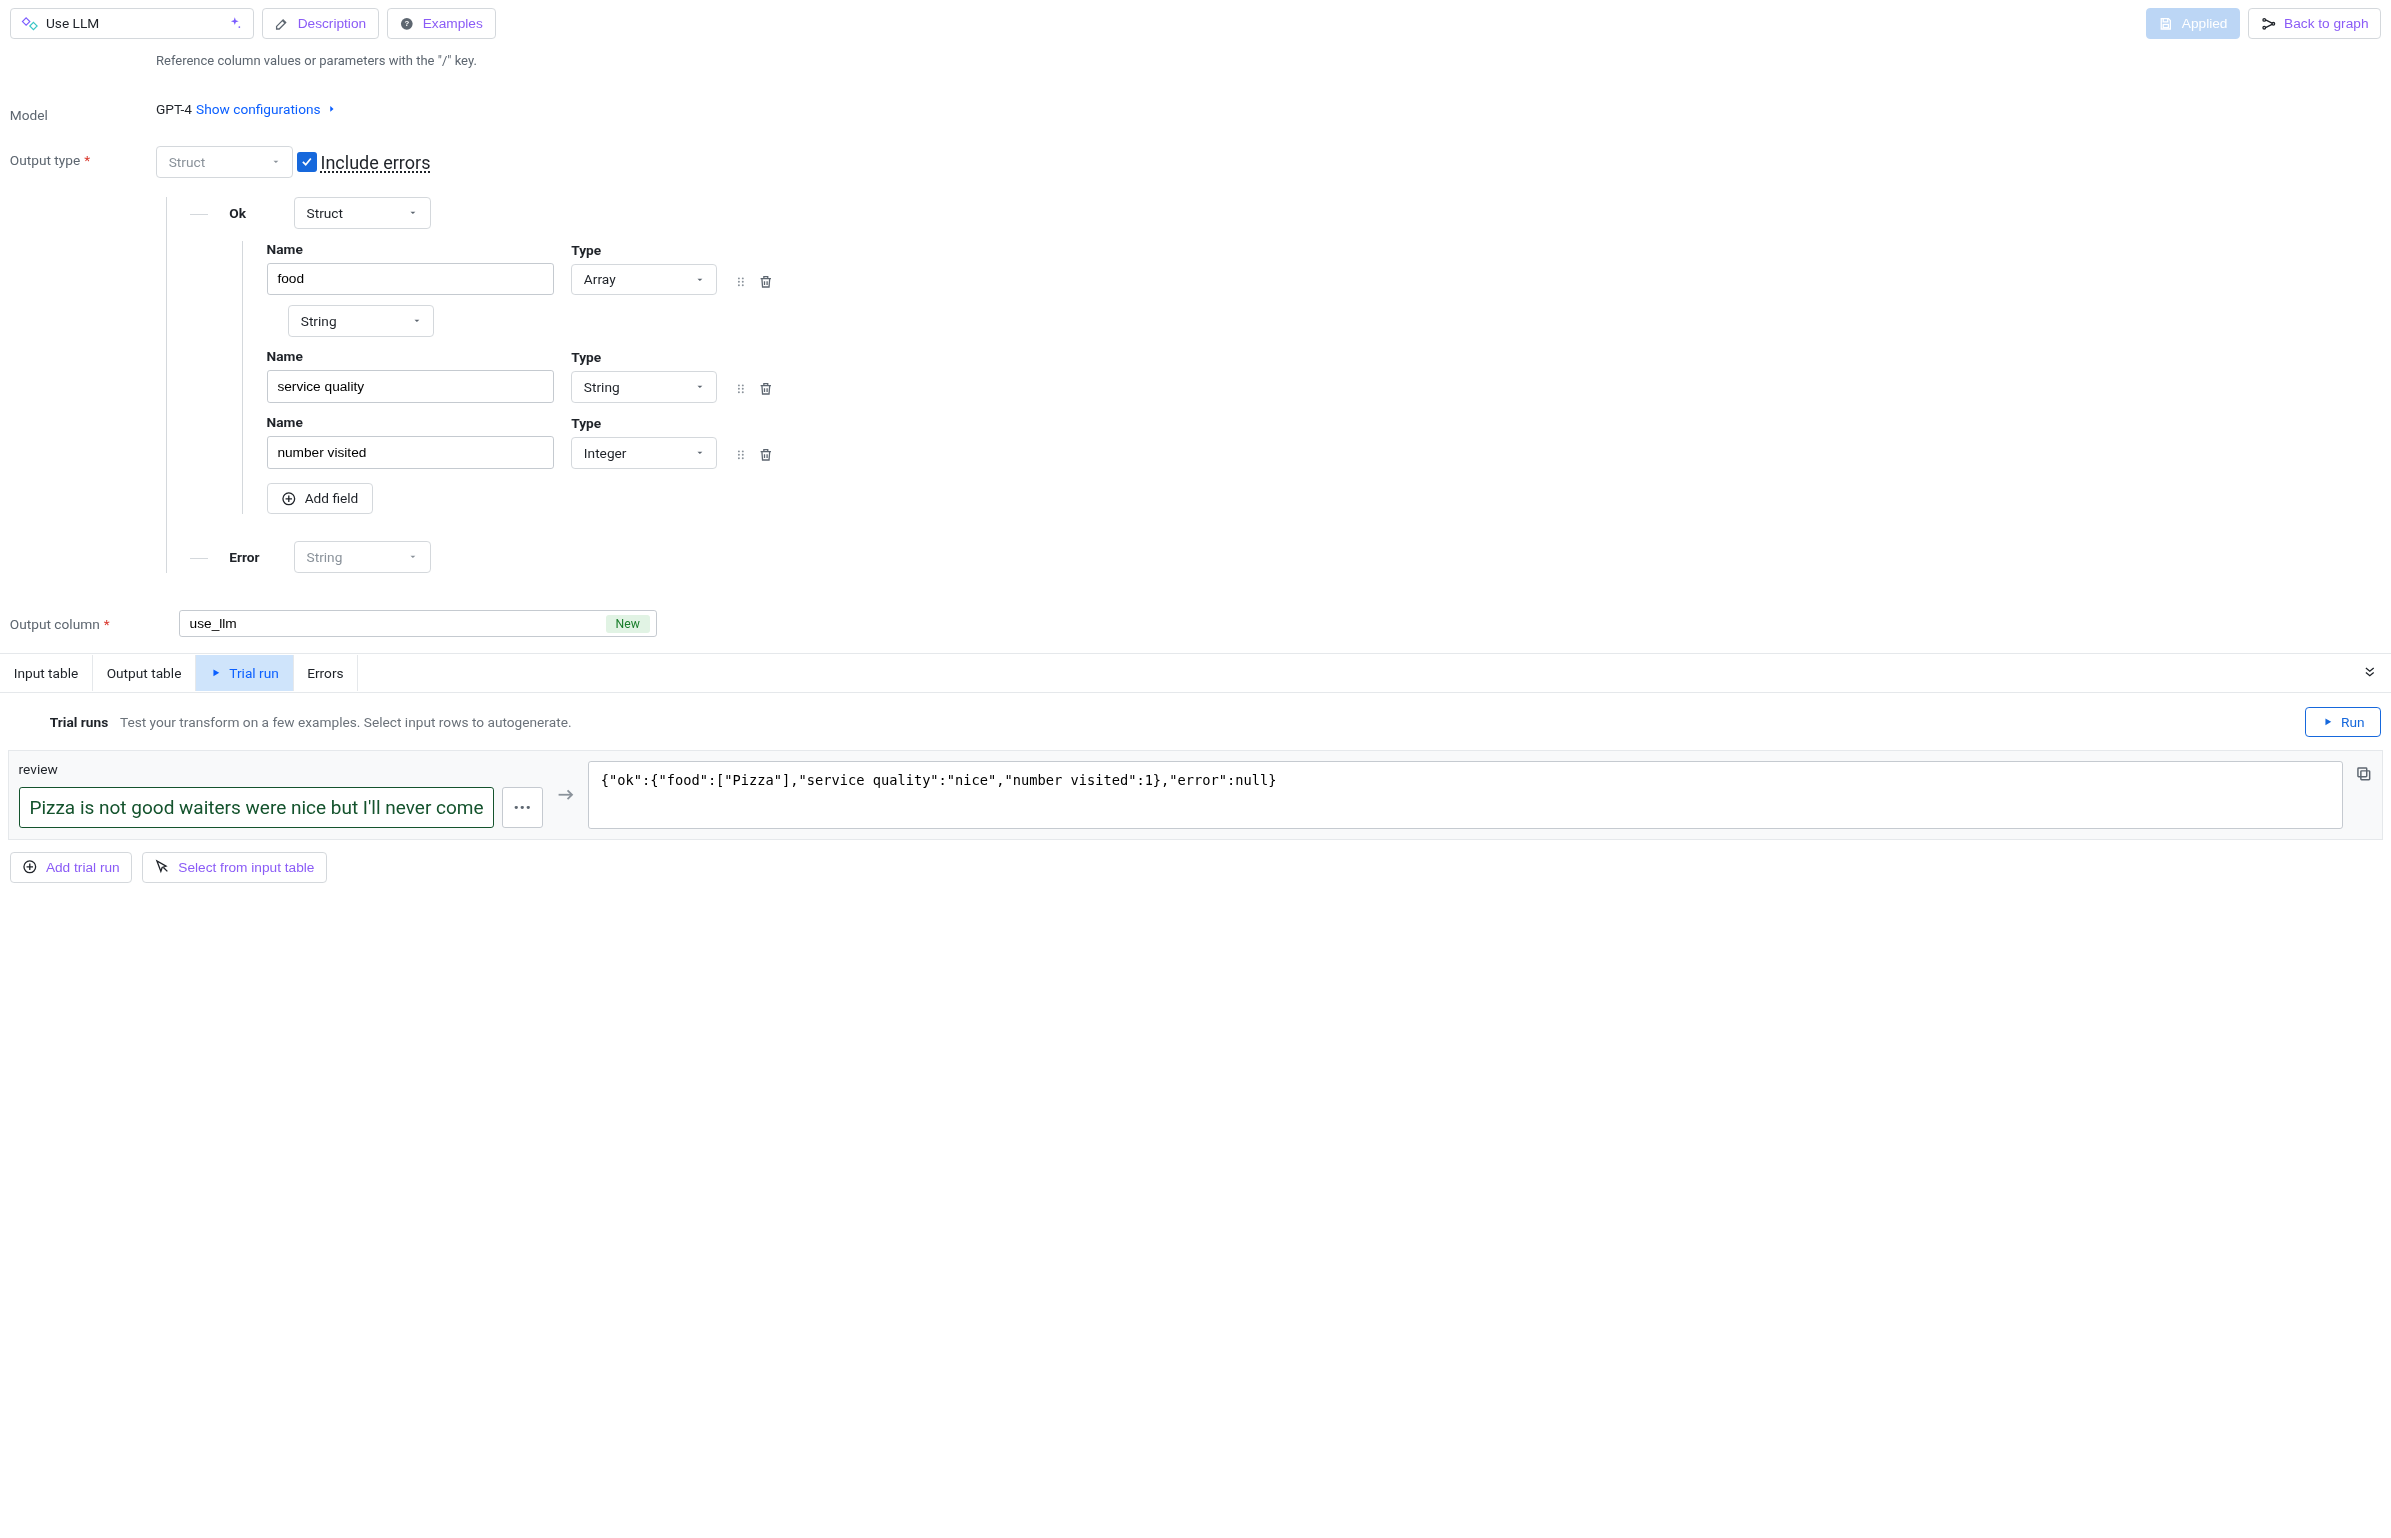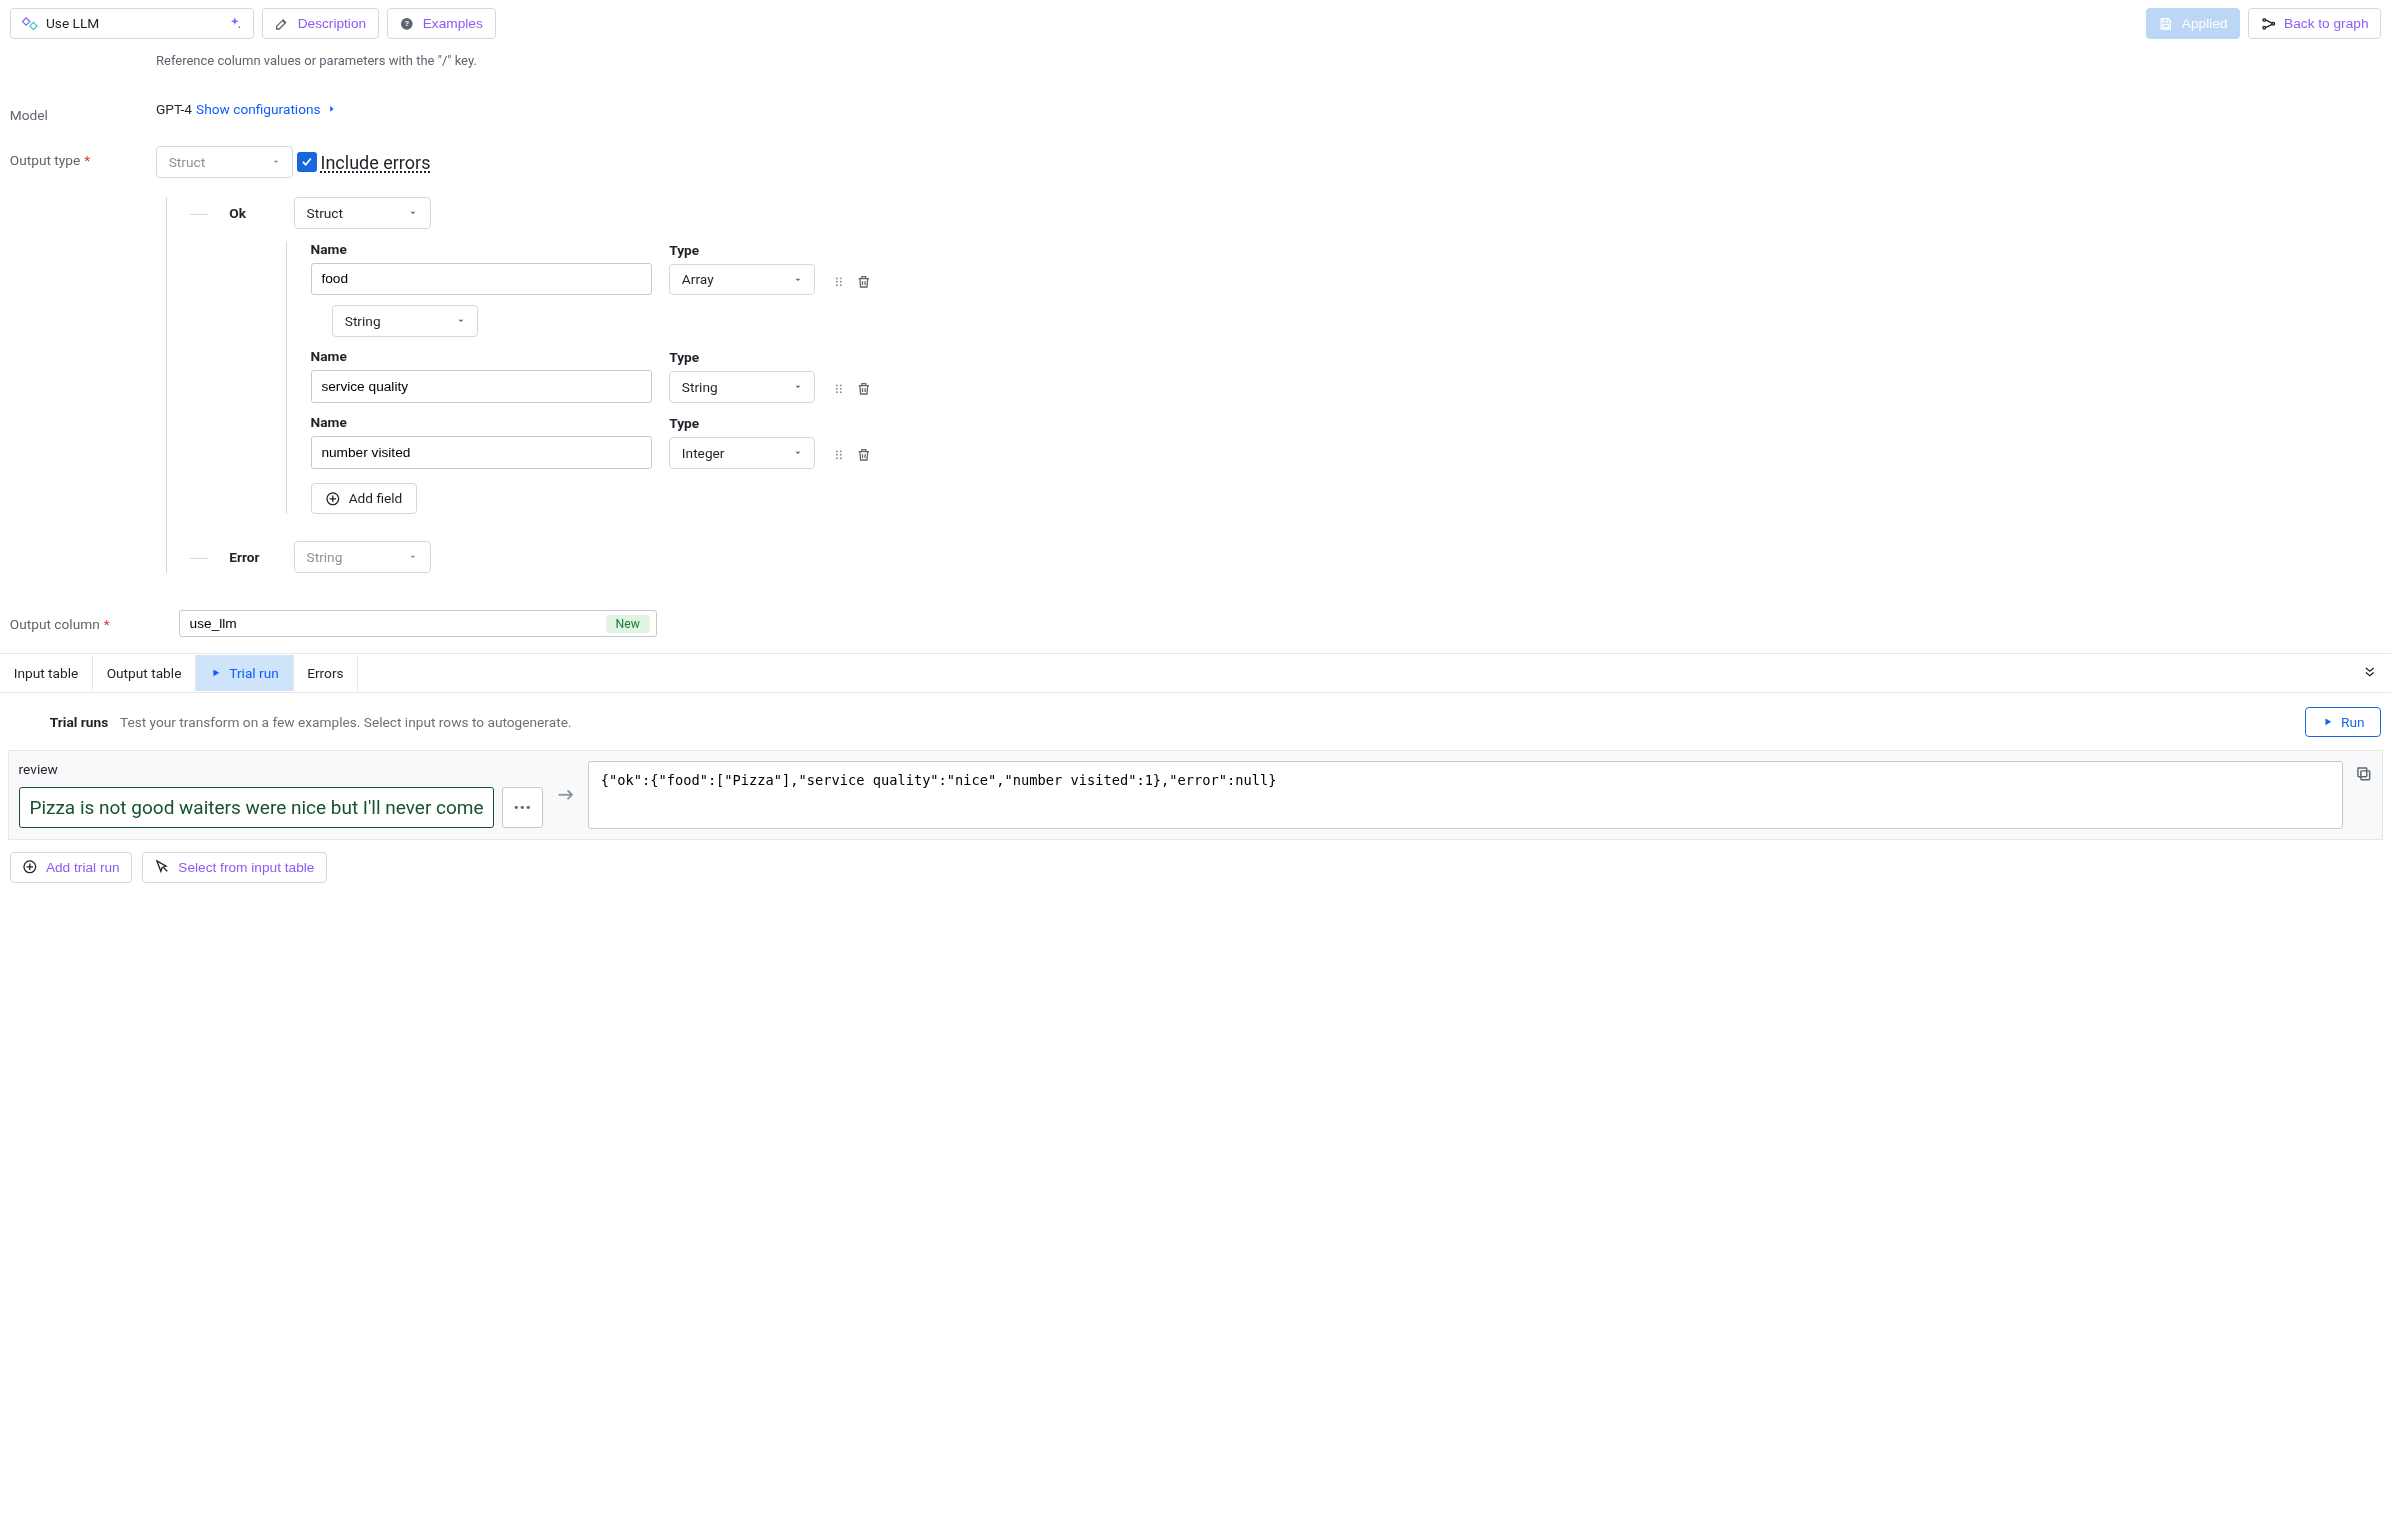--- a/index.html
+++ b/index.html
@@ -101,21 +101,21 @@
 }
 .branch-label { font-weight: 700; min-width: 49px; }
 .field-group { display:flex; gap:17.6px; align-items: flex-end; margin-top: 11.7px; }
 .labeled-input { display:flex; flex-direction:column; gap:5.9px; }
 .labeled-input > .lbl { font-weight: 700; font-size: 13.7px; }
 .txt {
   border: 1px solid #c5cad0;
   border-radius: 2.9px;
   padding: 7.8px 9.8px;
   font-size: 13.7px;
-  width: 341px;
+  width: 287px;
   background:#fff;
 }
 .type-sel { width: 146px; }
 .row-actions { display:flex; align-items:center; gap:11.7px; padding-bottom:5.9px; }
 .icon-btn { cursor:pointer; color:#5d6670; }
 .subtype-row { margin-left: 21.5px; margin-top:9.8px; }
 .add-field-btn {
   display:inline-flex; align-items:center; gap:7.8px;
   border:1px solid #d4d8dc; border-radius:3.9px;
   padding:6.8px 13.7px; margin-top:13.7px; margin-left:0;
@@ -305,21 +305,21 @@
         <div class="select">
           <span>Struct</span>
           <span class="caret icon">
             <svg width="9.8" height="9.8" viewBox="0 0 24 24" fill="#5d6670">
                 <path d="M6 9l6 6 6-6z"></path>
               </svg>
           </span>
         </div>
       </div>
 
-      <div class="tree-indent" style="margin-left:96px;">
+      <div class="tree-indent" style="margin-left:52px;">
         
         <div class="field-group">
           <div class="labeled-input">
             <span class="lbl">Name</span>
             <input class="txt" value="food" style="">
           </div>
           <div class="labeled-input">
             <span class="lbl">Type</span>
             <div class="select type-sel">
               <span>Array</span>

